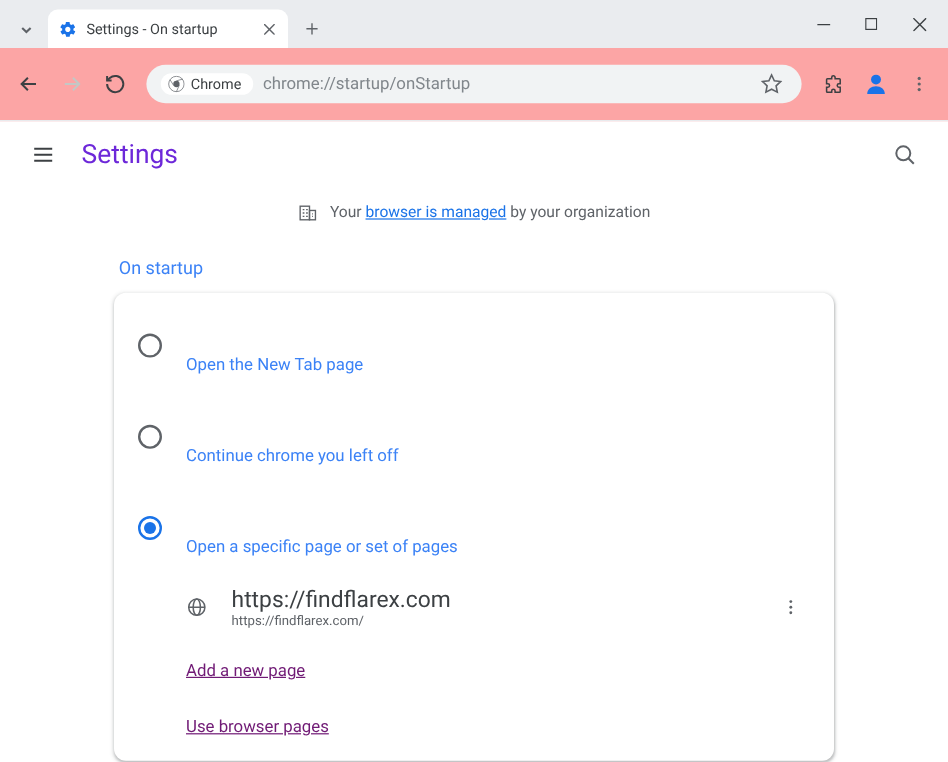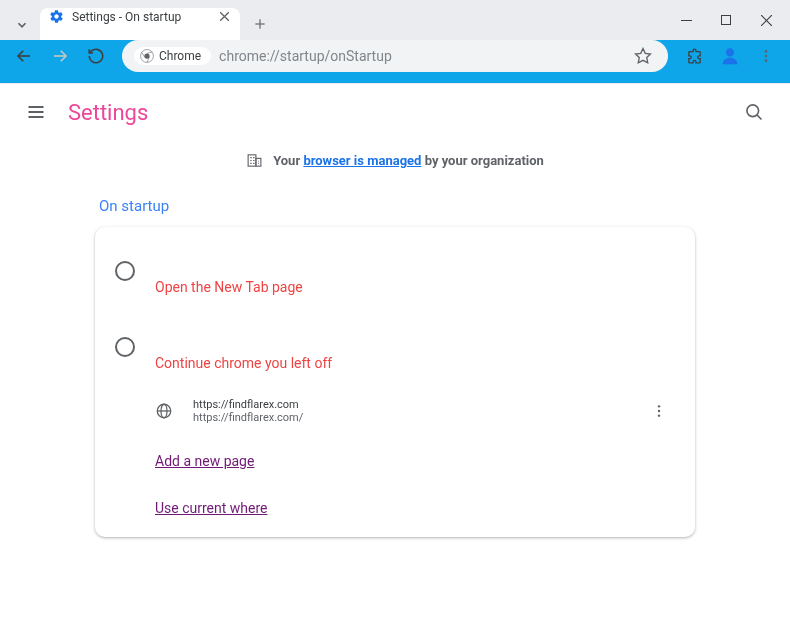--- a/index.html
+++ b/index.html
@@ -2,65 +2,65 @@
 <html><head>
   <meta charset="utf-8">
   <style>
     * { box-sizing: border-box; margin: 0; padding: 0; }
     body { font-family: "Segoe UI", Roboto, Arial, sans-serif; background: #fff; width: 790px; height: 635px; overflow: hidden; position: relative; }
     
     
     .titlebar { height: 40px; background: #eaecef; display: flex; align-items: flex-end; }
     .tab-strip { flex: 1; display: flex; align-items: flex-end; padding-left: 8px; }
     .search-tabs { width: 28px; height: 30px; display: flex; align-items: center; justify-content: center; cursor: pointer; }
-    .tab { background: #fff; height: 32px; border-radius: 8px 8px 0 0; display: flex; align-items: flex-end; padding: 16px 8px; min-width: 200px; position: relative; margin-left: 4px; }
+    .tab { background: #fff; height: 32px; border-radius: 8px 8px 0 0; display: flex; align-items: center; padding: 16px 8px; min-width: 200px; position: relative; margin-left: 4px; }
     .tab-favicon { width: 16px; height: 16px; margin-right: 8px; display: flex; align-items: center; justify-content: center; }
     .tab-title { font-size: 12px; color: #3c4043; flex: 1; white-space: nowrap; overflow: hidden; text-overflow: ellipsis; }
     .tab-close { width: 16px; height: 16px; display: flex; align-items: center; justify-content: center; cursor: pointer; color: #5f6368; font-size: 14px; }
     .new-tab { width: 28px; height: 28px; display: flex; align-items: center; justify-content: center; cursor: pointer; margin-left: 6px; margin-bottom: 2px; color: #5f6368; }
     .window-controls { display: flex; align-items: center; height: 40px; padding-right: 4px; }
     .wc-btn { width: 40px; height: 34px; display: flex; align-items: center; justify-content: center; cursor: pointer; color: #3c4043; }
     
     
-    .toolbar { height: 44px; background: #0ea5e9; border-bottom: 1px solid #e8eaed; display: flex; padding: 0 8px; gap: 4px; }
+    .toolbar { height: 61px; background: #fca5a5; border-bottom: 1px solid #e8eaed; display: flex; align-items: center; padding: 0 8px; gap: 4px; }
     .nav-btn { width: 32px; height: 32px; display: flex; align-items: center; justify-content: center; cursor: pointer; border-radius: 50%; color: #5f6368; }
     .nav-btn.disabled { color: #c4c7c5; }
     .omnibox { flex: 1; height: 32px; background: #f1f3f4; border-radius: 16px; display: flex; align-items: center; padding: 0 12px; margin: 0 6px; }
     .omnibox-chip { background: #fff; border-radius: 12px; padding: 2px 10px 2px 6px; display: flex; align-items: center; gap: 5px; font-size: 12px; color: #3c4043; margin-right: 8px; }
     .omnibox-url { font-size: 14px; color: #80868b; flex: 1; }
     .omnibox-star { color: #5f6368; padding: 0 4px; }
     .toolbar-icon { width: 32px; height: 32px; display: flex; align-items: center; justify-content: center; cursor: pointer; color: #5f6368; border-radius: 50%; }
     .avatar { width: 26px; height: 26px; border-radius: 50%; display: flex; align-items: center; justify-content: center; }
     
     
     .settings-header { height: 56px; display: flex; align-items: center; padding: 0 16px; }
     .menu-btn { width: 40px; height: 40px; display: flex; align-items: center; justify-content: center; cursor: pointer; color: #3c4043; }
-    .settings-title { font-size: 22px; color: #ec4899; margin-left: 12px; flex: 1; }
+    .settings-title { font-size: 22px; color: #6d28d9; margin-left: 12px; flex: 1; }
     .search-btn { width: 40px; height: 40px; display: flex; align-items: center; justify-content: center; cursor: pointer; color: #5f6368; }
     
     
-    .managed-banner { text-align: center; padding: 12px 0; font-size: 13px; color: #5f6368; display: flex; align-items: center; justify-content: center; gap: 10px; font-weight: bold; }
+    .managed-banner { text-align: center; padding: 12px 0; font-size: 13px; color: #5f6368; display: flex; align-items: center; justify-content: center; gap: 10px; }
     .managed-banner a { color: #1a73e8; text-decoration: underline; }
     
     
     .section { max-width: 680px; margin: 0 auto; padding: 0 40px; }
     .section-title { font-size: 15px; color: #3b82f6; padding: 16px 0 12px 4px; }
     
     
     .card { background: #fff; border-radius: 10px; box-shadow: 0 1px 2px rgba(60,64,67,0.25), 0 1px 3px 1px rgba(60,64,67,0.1); padding: 6px 0; }
     .radio-row { display: flex; align-items: center; padding: 14px 20px; cursor: pointer; }
     .radio { width: 20px; height: 20px; border: 2px solid #5f6368; border-radius: 50%; margin-right: 20px; position: relative; flex-shrink: 0; }
     .radio.selected { border-color: #1a73e8; }
     .radio.selected::after { content: ''; position: absolute; width: 10px; height: 10px; background: #1a73e8; border-radius: 50%; top: 3px; left: 3px; }
-    .radio-label { font-size: 14px; color: #ef4444; margin-top: 32px; }
+    .radio-label { font-size: 14px; color: #3b82f6; margin-top: 32px; }
     
     .page-row { display: flex; align-items: center; padding: 10px 20px 10px 60px; }
     .page-row .globe { width: 18px; height: 18px; margin-right: 20px; color: #5f6368; }
     .page-info { flex: 1; }
-    .page-name { font-size: 11px; color: #3c4043; }
+    .page-name { font-size: 19px; color: #3c4043; }
     .page-url { font-size: 11px; color: #5f6368; }
     .page-menu { width: 32px; height: 32px; display: flex; align-items: center; justify-content: center; cursor: pointer; color: #5f6368; }
     
     .link-row { padding: 14px 20px 14px 60px; }
     .link-row a { color: #701a75; font-size: 14px; text-decoration: underline; cursor: pointer; }
     
     svg { display: block; }
   </style>
 </head>
 <body>
@@ -214,20 +214,24 @@
     <div class="radio-row">
       <div class="radio"></div>
       <div class="radio-label">Open the New Tab page</div>
     </div>
 
     <div class="radio-row">
       <div class="radio"></div>
       <div class="radio-label">Continue chrome you left off</div>
     </div>
 
+    <div class="radio-row">
+      <div class="radio selected"></div>
+      <div class="radio-label">Open a specific page or set of pages</div>
+    </div>
 
     <div class="page-row">
       <span class="globe">
         <svg width="18" height="18" viewBox="0 0 24 24" fill="none" stroke="#5f6368" stroke-width="1.7">
             <circle cx="12" cy="12" r="9"></circle>
             <ellipse cx="12" cy="12" rx="4" ry="9"></ellipse>
             <line x1="3" y1="12" x2="21" y2="12"></line>
           </svg>
       </span>
       <div class="page-info">
@@ -241,17 +245,17 @@
             <circle cx="12" cy="19" r="1.8"></circle>
           </svg>
       </div>
     </div>
 
     <div class="link-row">
       <a>Add a new page</a>
     </div>
 
     <div class="link-row">
-      <a>Use current where</a>
+      <a>Use browser pages</a>
     </div>
 
   </div>
 </div>
 
 </body></html>

